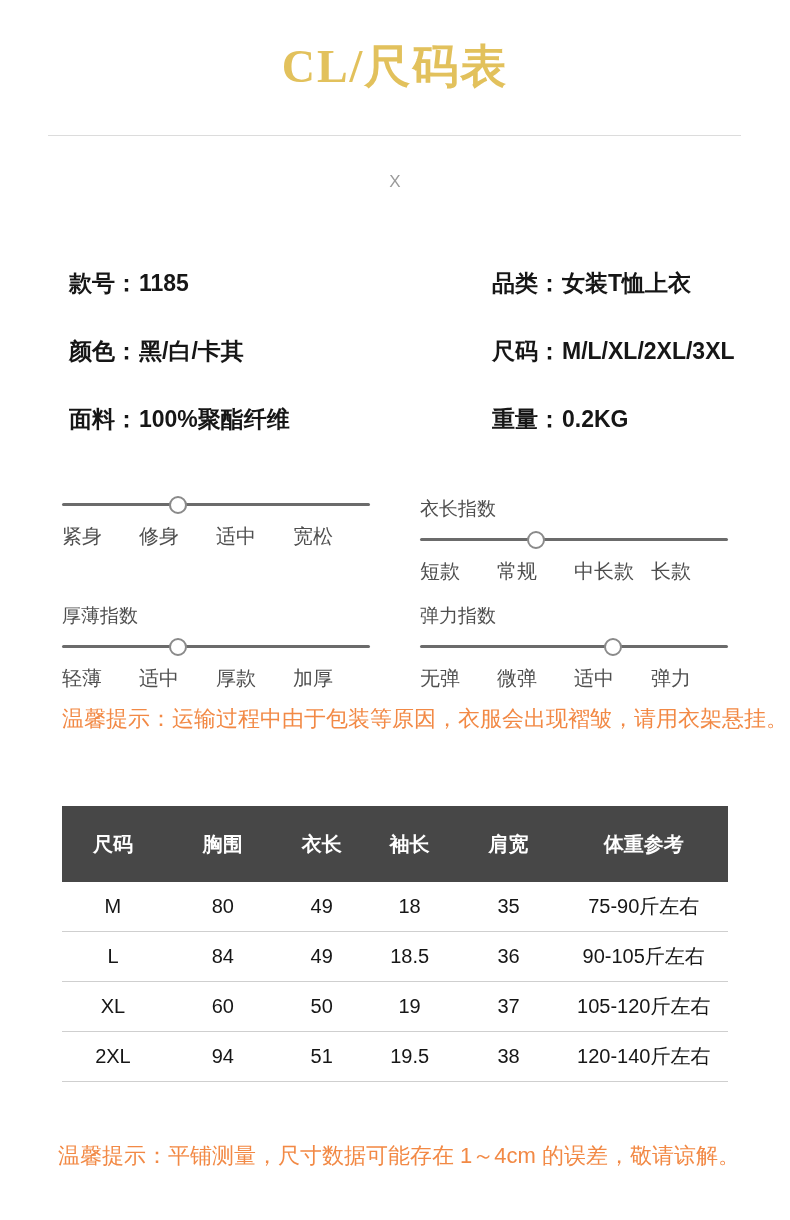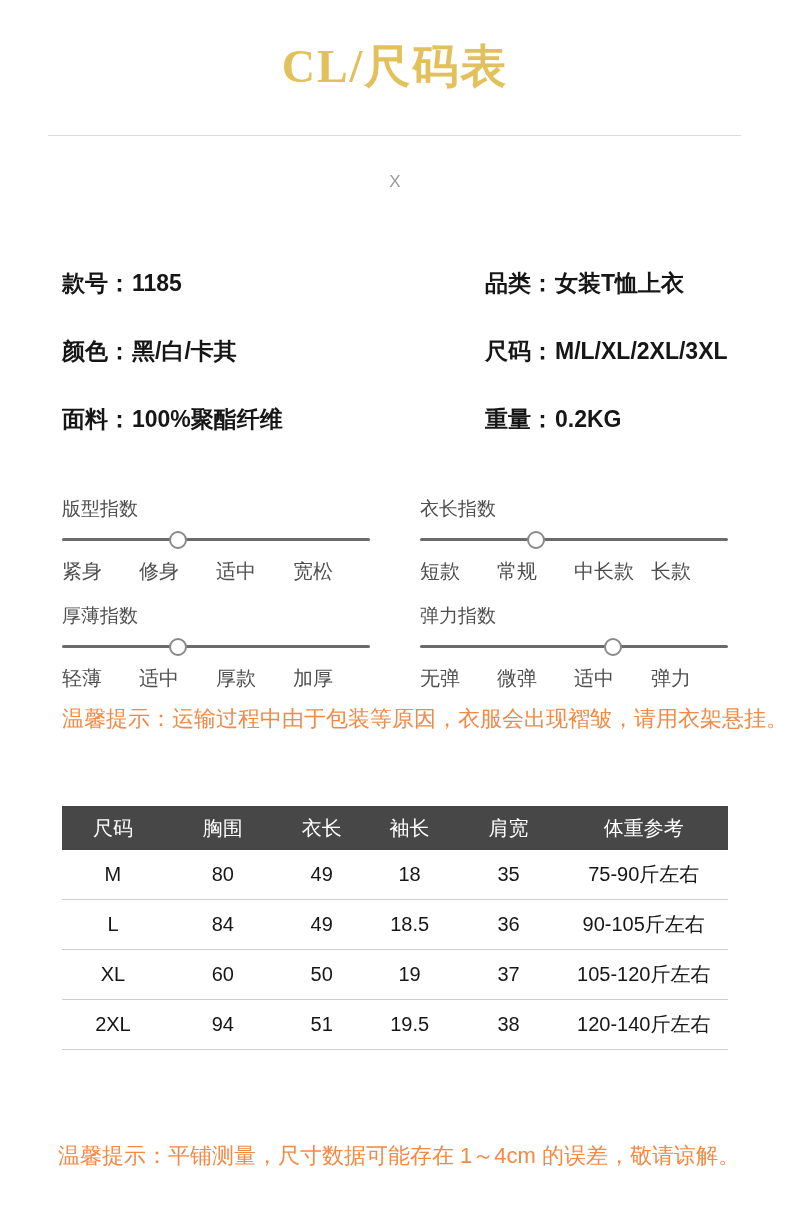--- a/index.html
+++ b/index.html
@@ -47,20 +47,21 @@
     row-gap: 20px;
   }
   .info-item {
     height: 48px;
     display: flex;
     align-items: center;
     font-size: 23px;
     font-weight: 600;
     color: var(--text-dark, #161616);
     white-space: nowrap;
+    margin-left: 7px;
   }
   .info-item .label { margin-right: 1px; }
   .sliders {
     position: absolute;
     top: 496px; left: 62px;
     width: 666px;
     display: grid;
     grid-template-columns: 308px 308px;
     column-gap: 50px;
     row-gap: 18px;
@@ -106,24 +107,24 @@
     position: absolute;
     top: 806px; left: 62px;
     width: 666px;
     border-collapse: collapse;
     table-layout: fixed;
   }
   .size-table th {
     background: var(--table-header-bg, #474747);
     color: #ffffff;
     font-size: 20px;
-    font-weight: 400;
+    font-weight: 700;
     height: 44px;
     text-align: center;
-    padding: 0;
+    padding: 16px;
   }
   .size-table td {
     height: 49px;
     font-size: 20px;
     font-weight: 500;
     color: var(--text-dark, #161616);
     text-align: center;
     border-bottom: 1px solid var(--row-border, #CFCFCF);
     padding: 0;
     white-space: nowrap;
@@ -163,21 +164,20 @@
     </div>
     <div class="info-item">
       <span class="label">重量：</span>
       <span class="value">0.2KG</span>
     </div>
   </div>
 
   <div class="sliders">
 
     <div class="slider-group">
-      <div class="slider-title">版型指数</div>
       <div class="slider-track">
         <div class="track-line"></div>
         <div class="marker" style="left: calc(37.5% - 9px);"></div>
       </div>
       <div class="slider-labels">
         <span>紧身</span>
         <span>修身</span>
         <span>适中</span>
         <span>宽松</span>
       </div>

